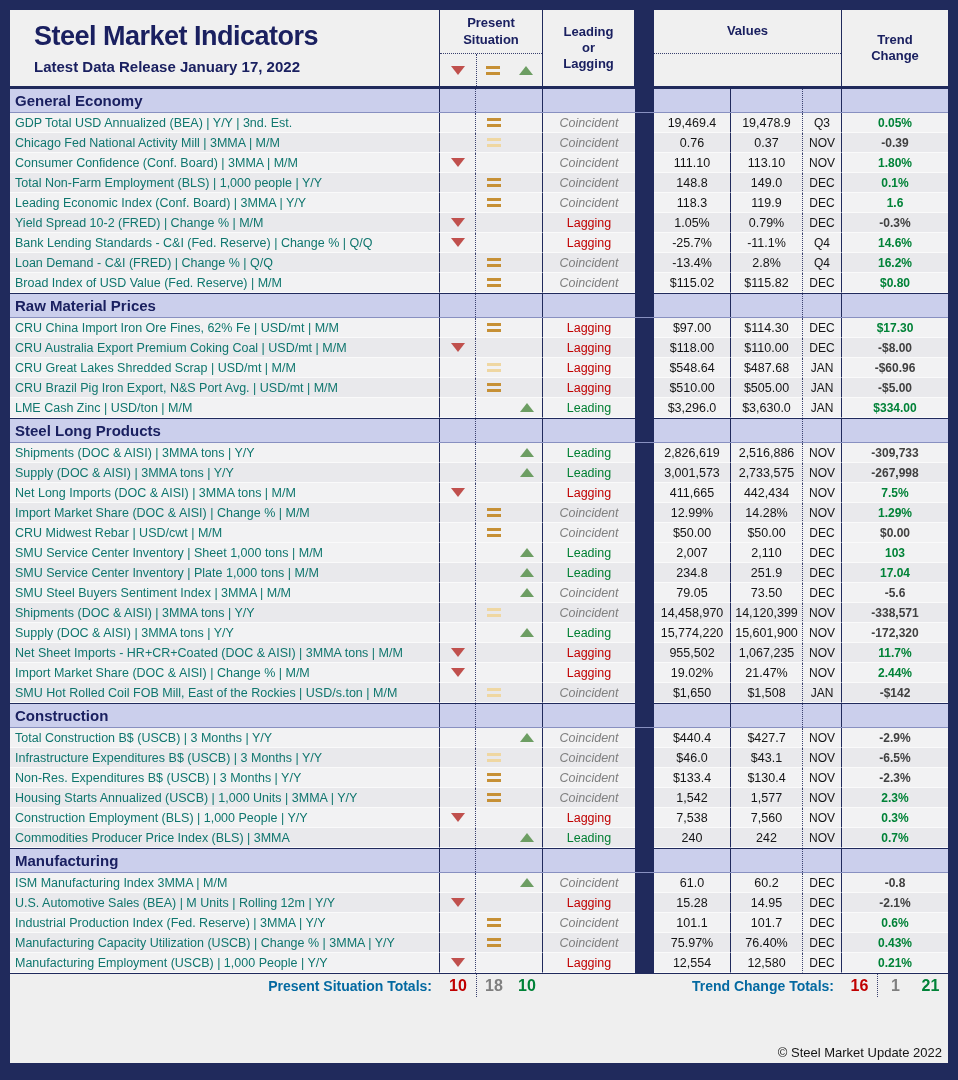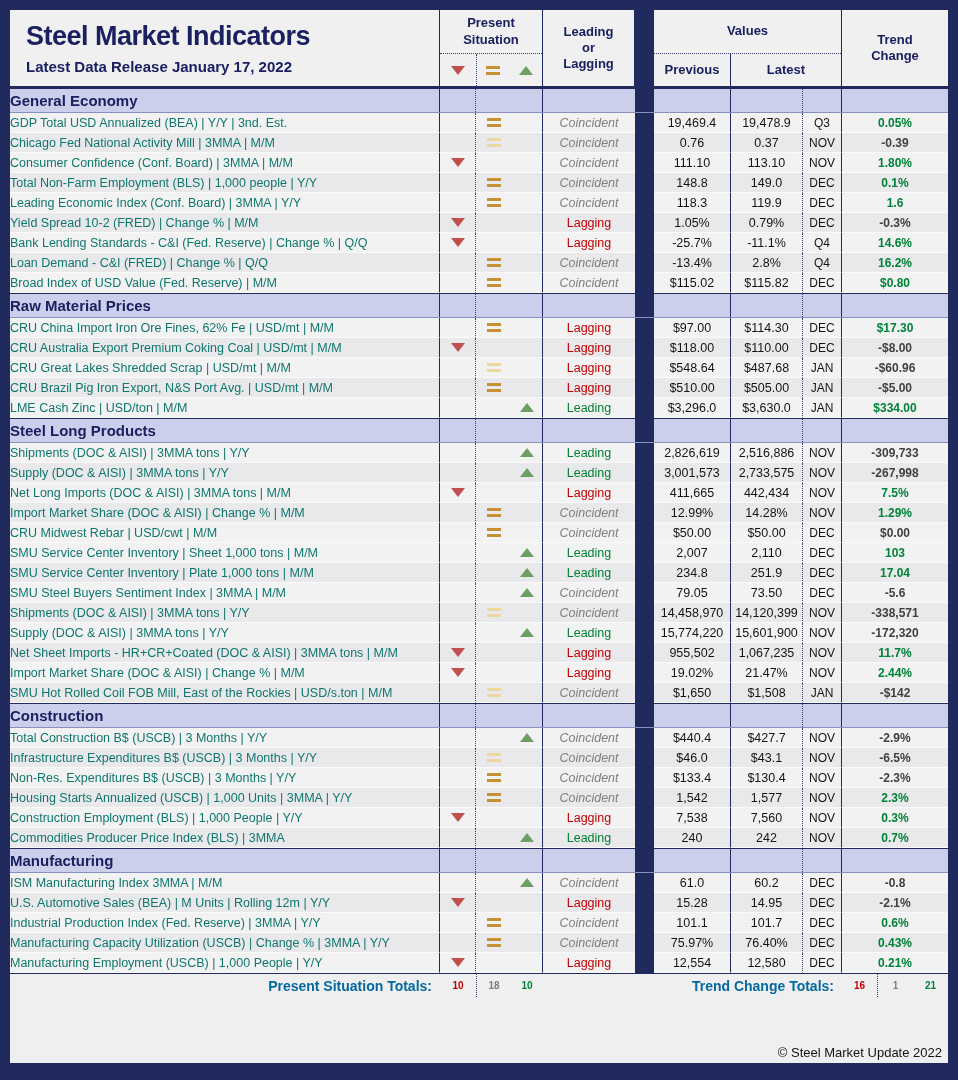--- a/index.html
+++ b/index.html
@@ -12,37 +12,37 @@
   }
   .sheet {
     position: absolute; left: 10px; top: 10px;
     width: 938px; height: 1053px;
     background: #efefef;
     display: flex; flex-direction: column;
   }
   .row { display: flex; width: 100%; }
   .cell { display: flex; align-items: center; justify-content: center; }
   
-  .c1 { width: 430px; justify-content: flex-start; }
+  .c1 { width: 430px; justify-content: flex-start; padding-left: 5px; }
   .c2 { width: 36px; }
   .c3 { width: 35px; }
   .c4 { width: 32px; }
   .c5 { width: 92px; }
   .c6 { width: 19px; background: #202a5c; }
   .c7 { width: 77px; }
   .c8 { width: 72px; }
   .c9 { width: 39px; }
   .c10 { width: 106px; }
   
   .bR  { border-right: 1px solid #202a5c; }
   .bRd { border-right: 1px dotted #39406e; }
   
   .header-row { height: 78px; border-bottom: 2px solid #202a5c; background: #f0f0f0; }
   .hc { display: flex; flex-direction: column; }
-  .hc1 { width: 430px; justify-content: center; padding-left: 16px; }
+  .hc1 { width: 430px; justify-content: center; padding-left: 24px; }
   .hc2 { width: 103px; }
   .hc3 { width: 92px; }
   .hc4 { width: 19px; background: #202a5c; }
   .hc5 { width: 188px; }
   .hc6 { width: 106px; }
   .title { font-size: 27px; font-weight: bold; color: #1a2060; letter-spacing: -0.5px; }
   .subtitle { font-size: 15px; font-weight: bold; color: #1a2060; margin-top: 6px; }
   .hlabel { font-size: 13px; font-weight: bold; color: #1a2060; text-align: center; line-height: 1.25; }
   .hsplit-top { height: 44px; display: flex; align-items: center; justify-content: center; border-bottom: 1px dotted #39406e; }
   .hsplit-bot { flex: 1; display: flex; }
@@ -75,21 +75,21 @@
   .val { font-size: 12.5px; color: #141414; }
   .period { font-size: 12px; color: #141414; }
   .trend { font-size: 12px; font-weight: bold; }
   .trend.pos { color: #008237; }
   .trend.neg { color: #404040; }
   .trend.zero { color: #3f3f3f; }
   
   .totals-row { height: 24px; border-top: 1.5px solid #202a5c; background: #efefef; }
   .totals-row .cell { height: 100%; }
   .tot-label { font-size: 14px; font-weight: bold; color: #0369a1; width: 100%; text-align: right; padding-right: 8px; white-space: nowrap; }
-  .tot-num { font-size: 10px; font-weight: bold; }
+  .tot-num { font-size: 16px; font-weight: bold; }
   .tot-red { color: #c00000; } .tot-gray { color: #7f7f7f; } .tot-green { color: #008237; }
   .tc-span { width: 299px; display: flex; align-items: center; justify-content: flex-end; }
   .trend-counts { width: 106px; display: flex; height: 100%; }
   .trend-counts .tcell { flex: 1; display: flex; align-items: center; justify-content: center; }
   .trend-counts .tcell:first-child { border-right: 1px dotted #39406e; }
   
   .footer { flex: 1; position: relative; }
   .copyright { position: absolute; right: 6px; bottom: 3px; font-size: 13px; color: #141414; }
 </style>
 </head>
@@ -119,28 +119,20 @@
       </div>
     </div>
     <div class="hc hc3 bR lead-head">
       <div class="hlabel">Leading or Lagging</div>
     </div>
     <div class="hc hc4"></div>
     <div class="hc hc5 bR">
       <div class="hsplit-top">
           <div class="hlabel">Values</div>
         </div>
-      <div class="hsplit-bot">
-        <div class="hsub bR" style="width:77px">
-            <span class="hlabel">Previous</span>
-          </div>
-        <div class="hsub" style="width:110px">
-            <span class="hlabel">Latest</span>
-          </div>
-      </div>
     </div>
     <div class="hc hc6 trend-head">
       <div class="hlabel">Trend Change</div>
     </div>
   </div>
 
   <div id="tbody">
       <div class="row section-row">
         <div class="cell c1 bR">
           <span class="section-title">General Economy</span>

